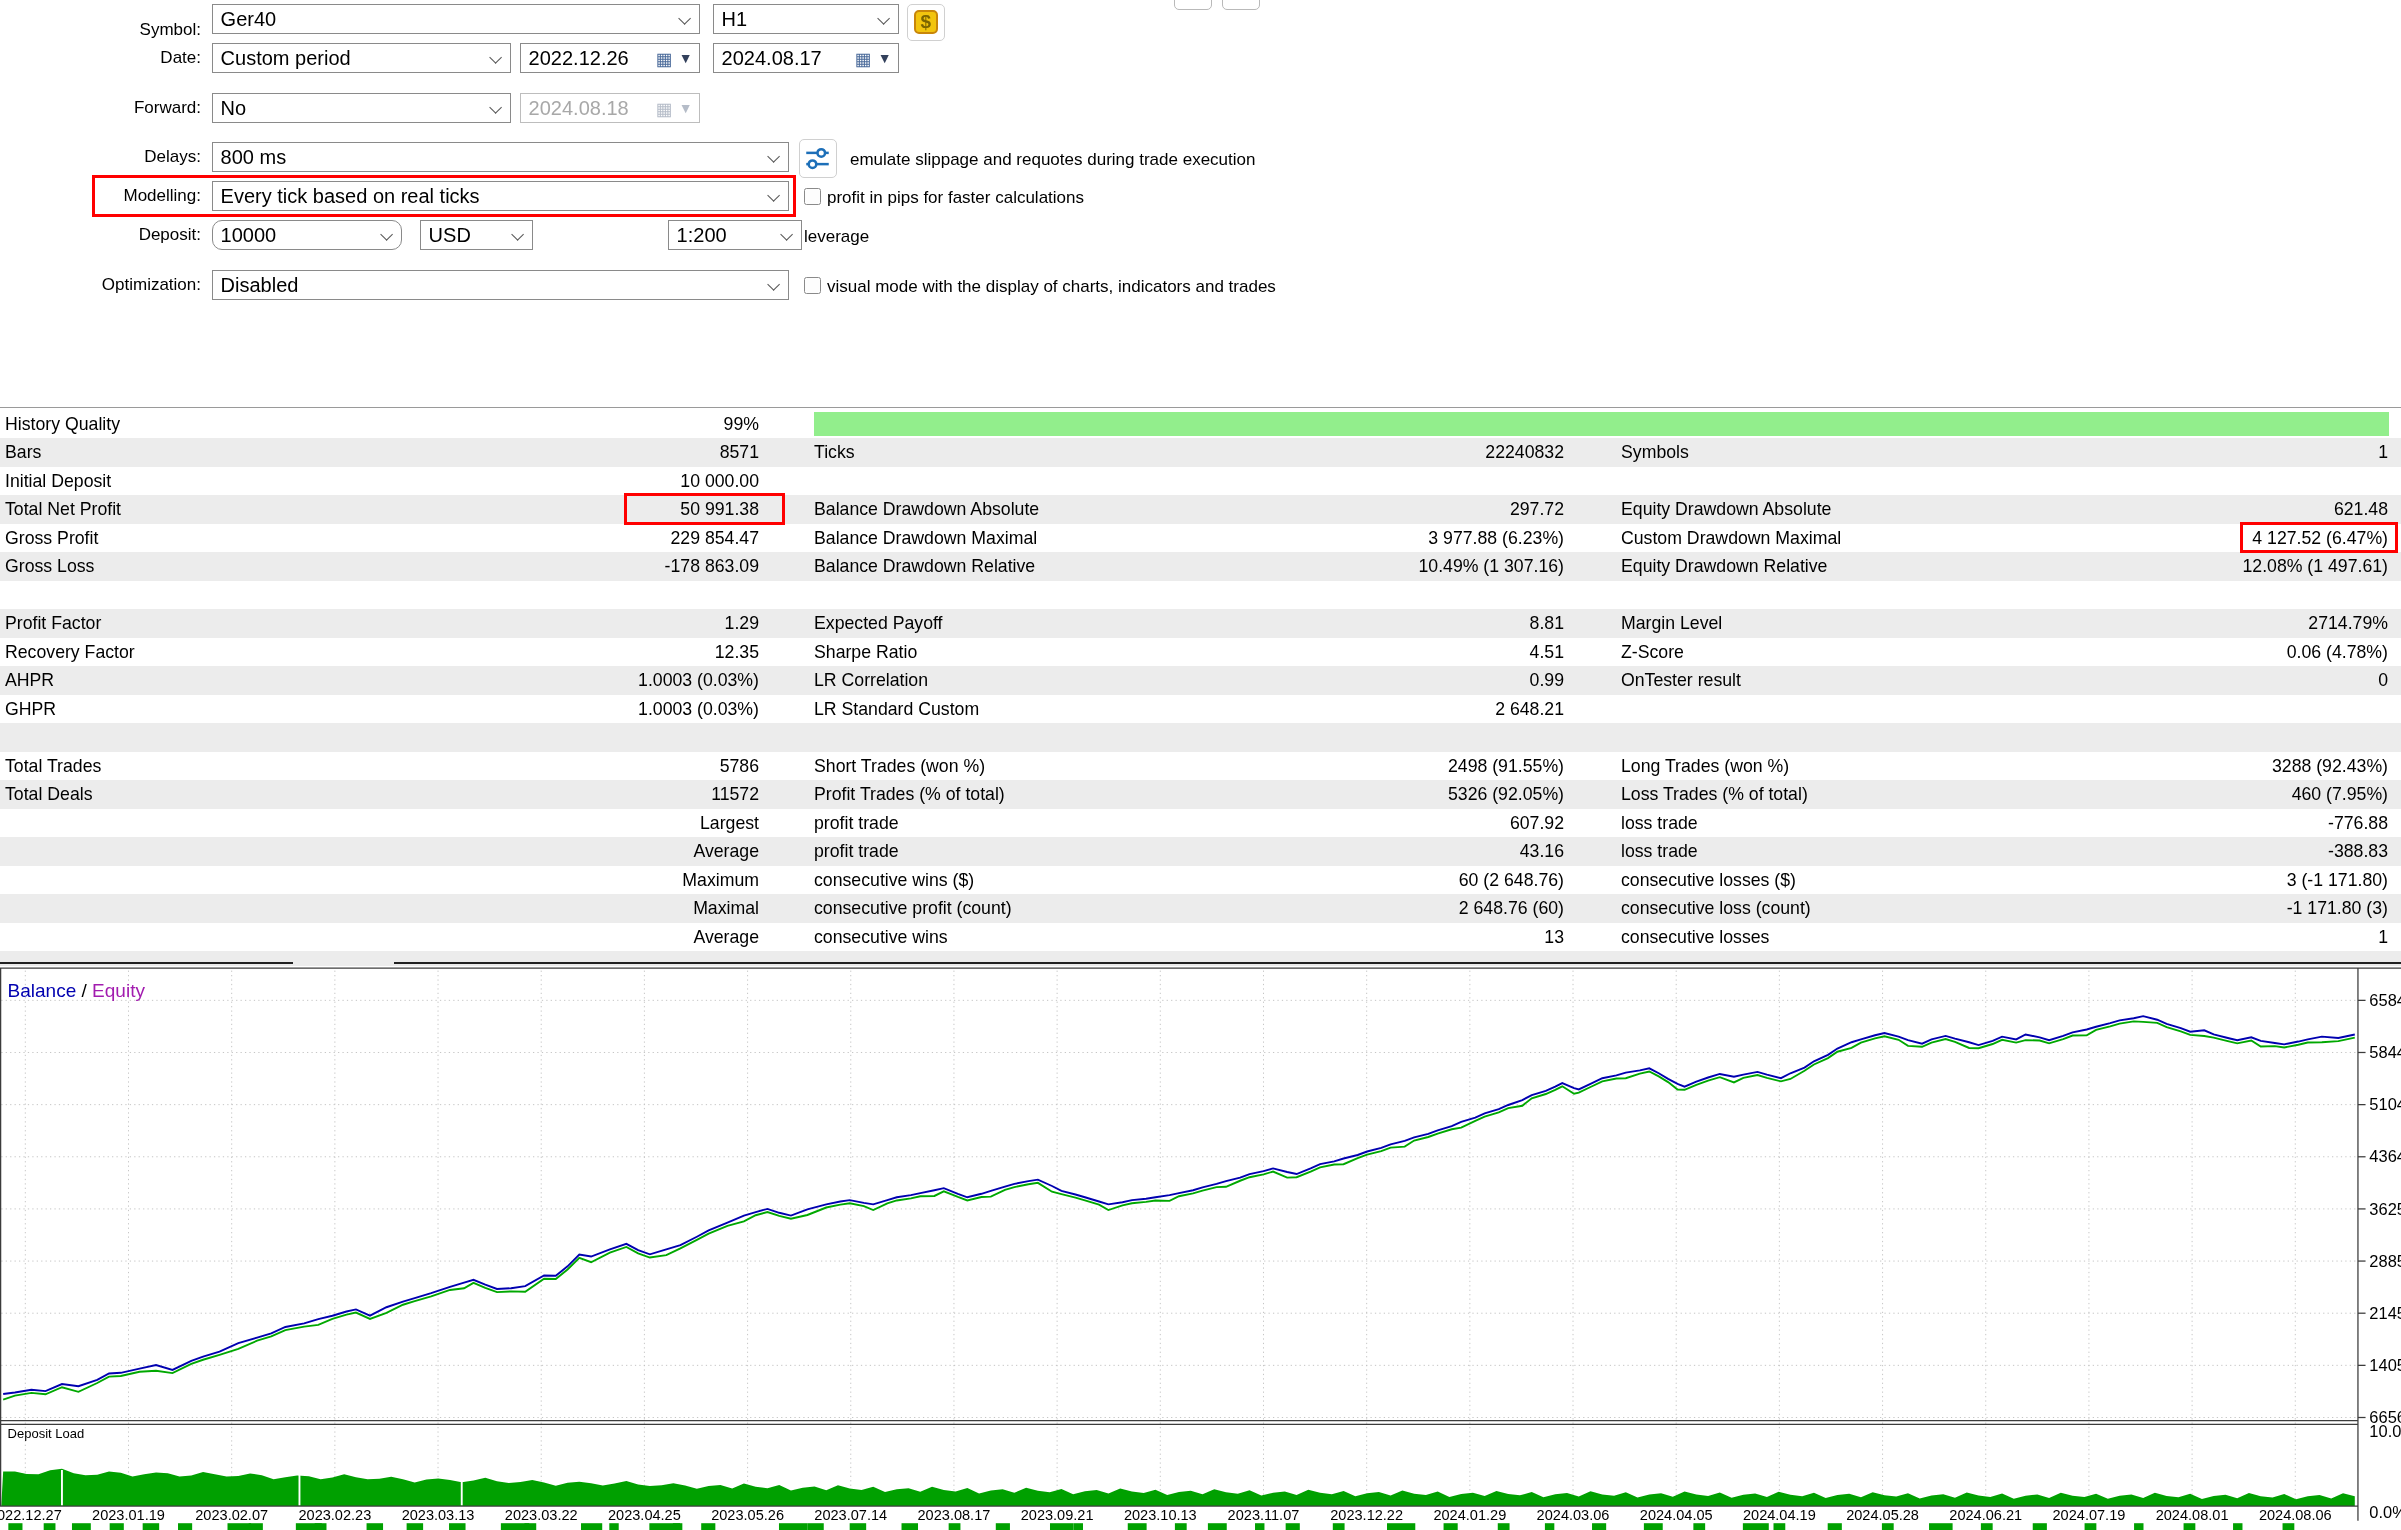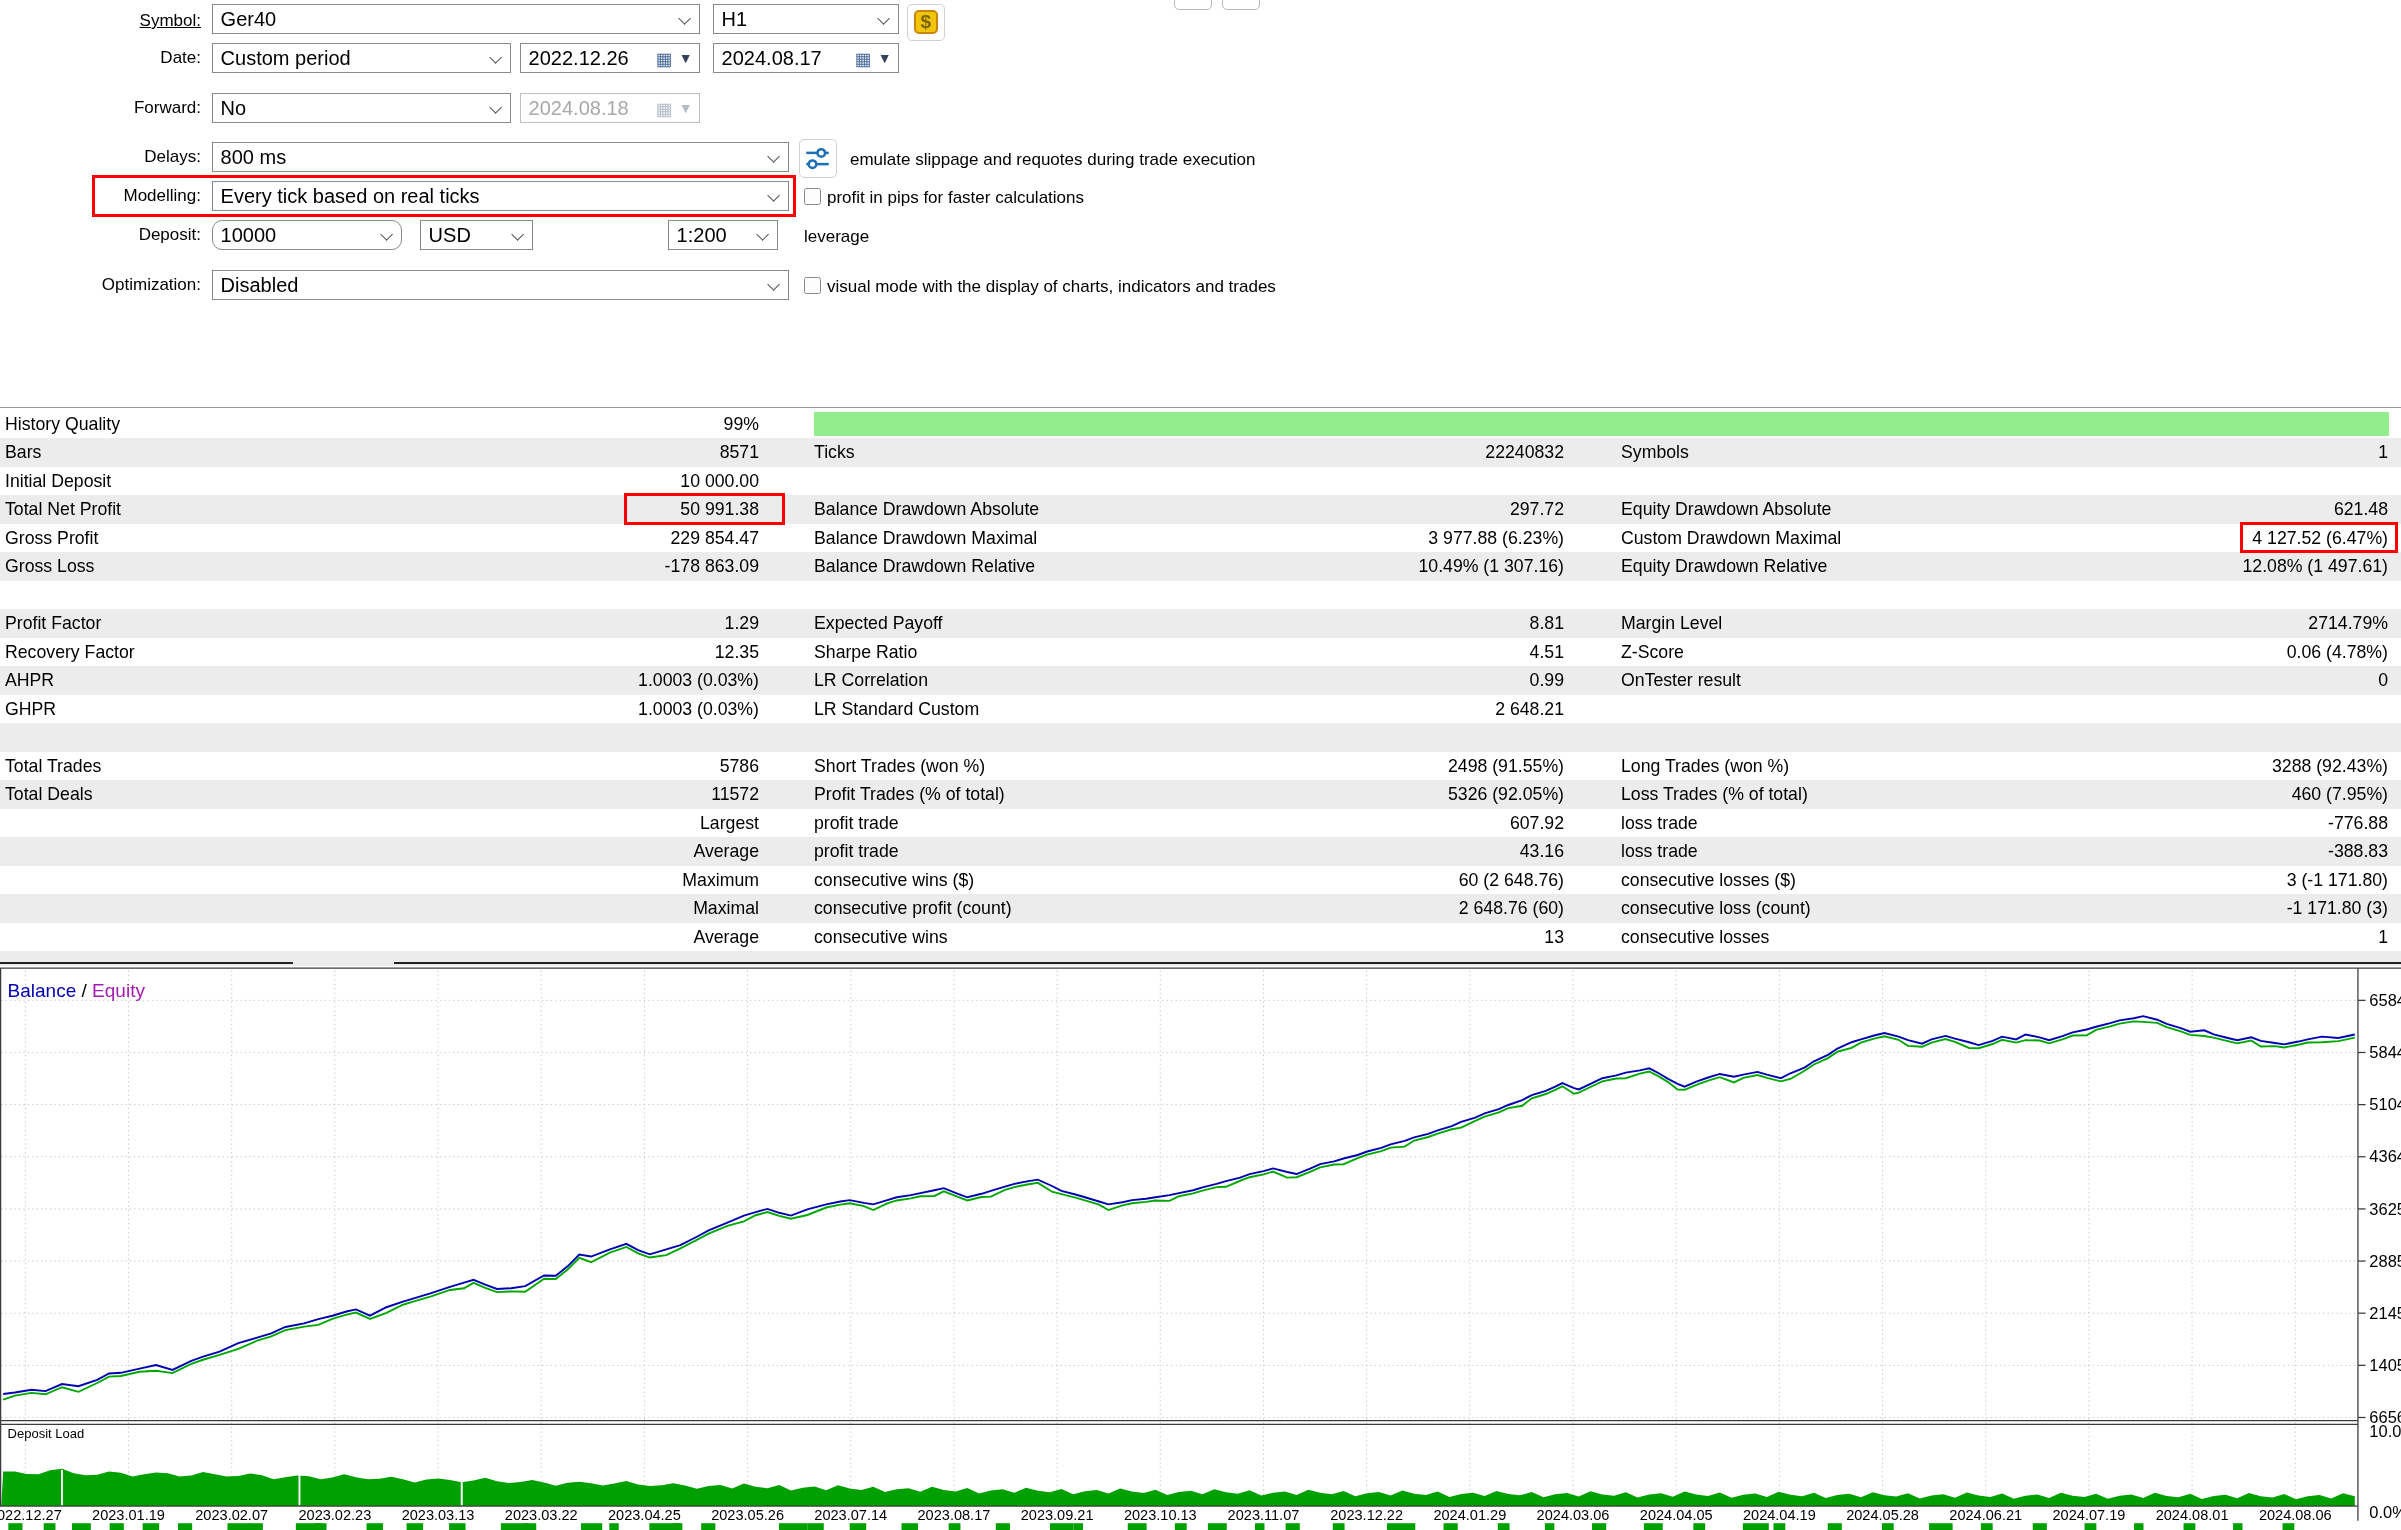--- a/index.html
+++ b/index.html
@@ -46,21 +46,21 @@
   #legend .sep{color:#000;}
   #legend .eq{color:#a21caf;}
   #dl-label{position:absolute;left:7.6px;top:1426px;font-size:13px;}
 </style>
 </head>
 <body>
 
 <div id="screen">
 
   <div>
-    <div class="flabel" style="top:6px;text-decoration:underline;">Symbol:</div>
+    <div class="flabel" style="top:15px;">Symbol:</div>
     <div class="flabel" style="top:43px;">Date:</div>
     <div class="flabel" style="top:93px;">Forward:</div>
     <div class="flabel" style="top:142px;">Delays:</div>
     <div class="flabel" style="top:181px;">Modelling:</div>
     <div class="flabel" style="top:220px;">Deposit:</div>
     <div class="flabel" style="top:270px;">Optimization:</div>
 
     <div class="combo" style="left:212px;top:4.4px;width:488px;">
       <span class="val">Ger40</span>
       <span class="chev"></span>
@@ -121,21 +121,21 @@
     <div class="hint" style="left:827px;top:188px;">profit in pips for faster calculations</div>
 
     <div class="combo" style="left:212px;top:220px;width:190px;border-radius:10px;">
       <span class="val">10000</span>
       <span class="chev"></span>
     </div>
     <div class="combo" style="left:420px;top:220px;width:113px;">
       <span class="val">USD</span>
       <span class="chev"></span>
     </div>
-    <div class="combo" style="left:668px;top:220px;width:110px;">
+    <div class="combo" style="left:668px;top:220px;width:134px;">
       <span class="val">1:200</span>
       <span class="chev"></span>
     </div>
     <div class="hint" style="left:804px;top:227px;">leverage</div>
 
     <div class="combo" style="left:212px;top:270px;width:577px;">
       <span class="val">Disabled</span>
       <span class="chev"></span>
     </div>
     <div class="checkbox" style="left:804px;top:277px;"></div>

